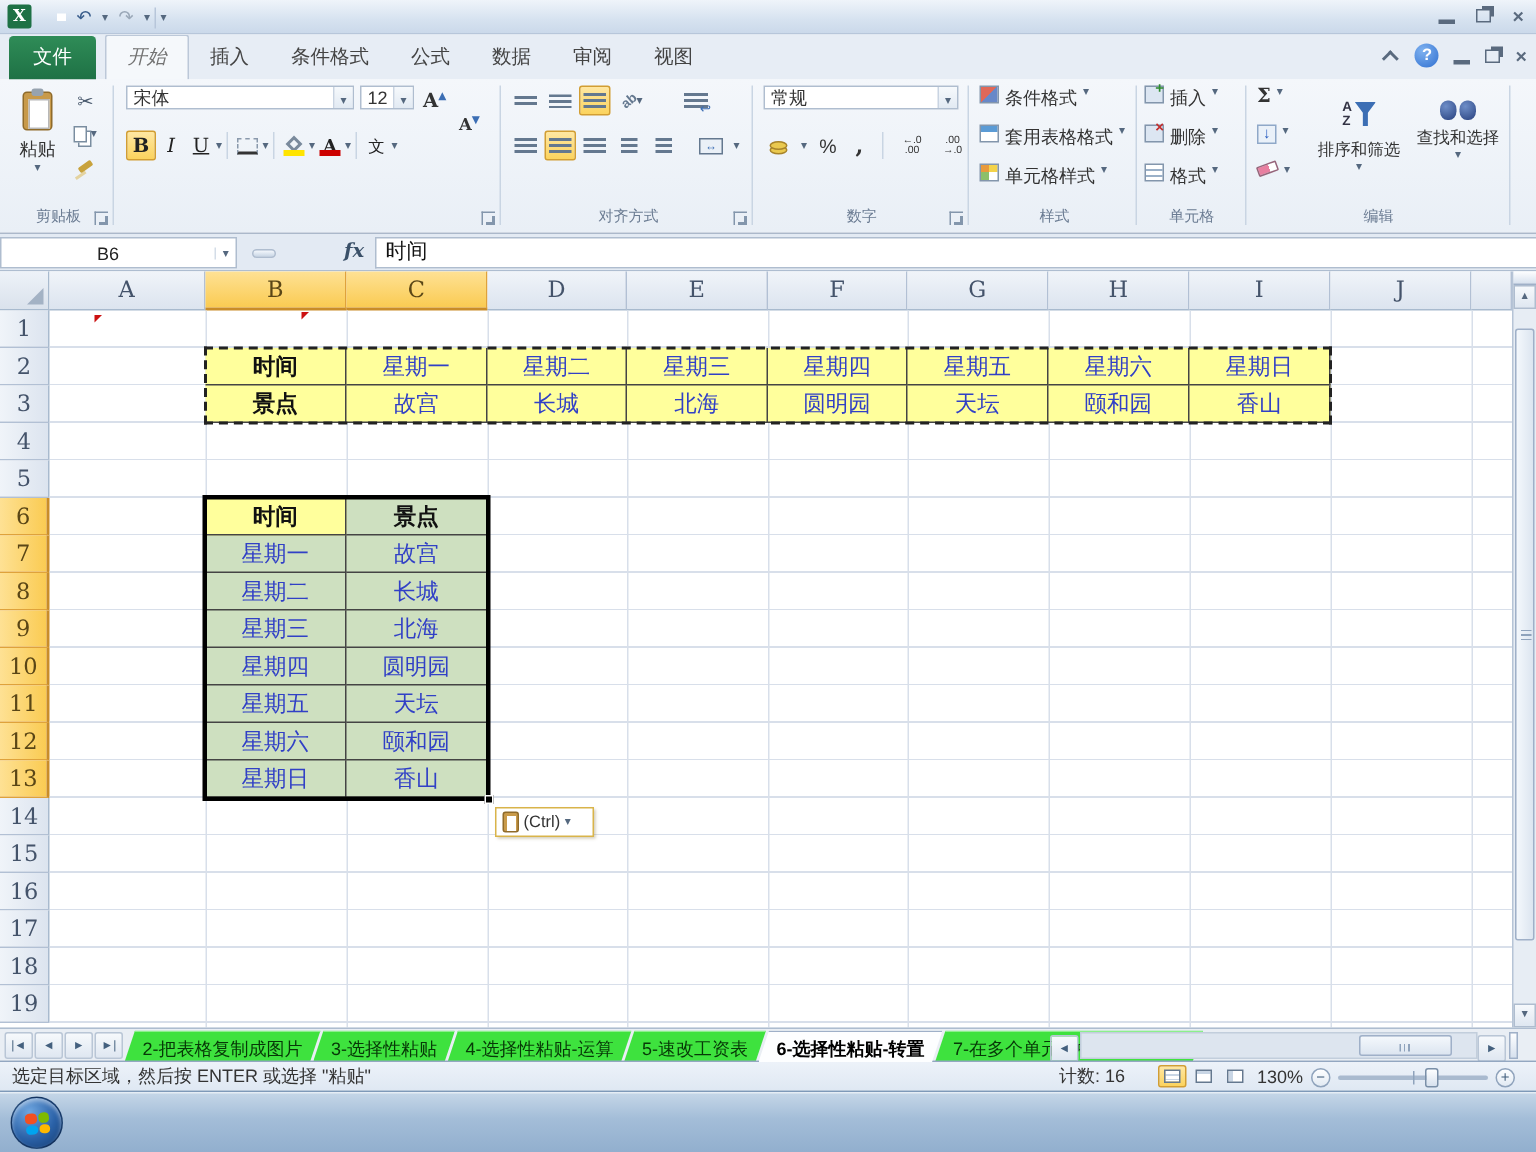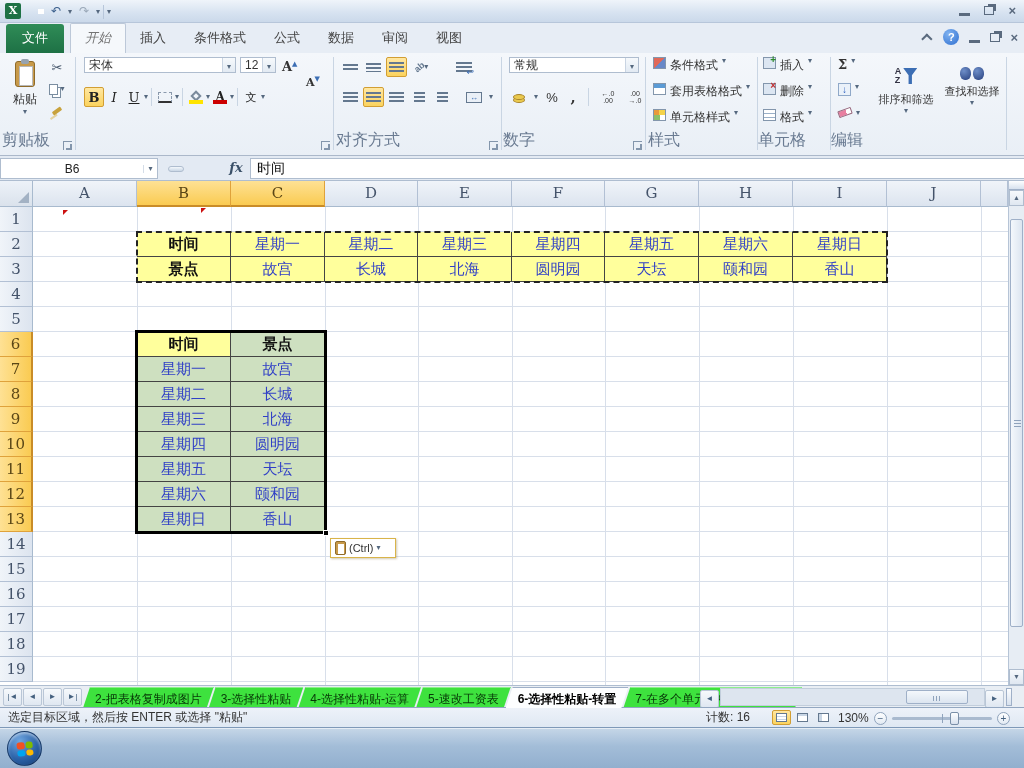--- a/index.html
+++ b/index.html
@@ -34,21 +34,21 @@
   #tabrow-right { position:absolute; right:6px; top:6px; display:flex; gap:10px; align-items:center; }
   .chev-up { width:8px; height:8px; border-top:2px solid #5A6A7E; border-left:2px solid #5A6A7E; transform:rotate(45deg) translateY(3px); }
   .helpdot { width:16px; height:16px; border-radius:50%; background:radial-gradient(circle at 35% 30%, #7FB2F0, #2F6FD0); color:#fff;
     font:bold 11px "Liberation Sans",sans-serif; text-align:center; line-height:16px; }
 
   
   #ribbon { position:absolute; left:0; top:53px; width:1024px; height:103px;
     background:linear-gradient(#F4F7FB,#E9EFF6); border-bottom:1px solid #ABB8CA; }
   .grp { position:absolute; top:0; height:101px; }
   .grp:after { content:""; position:absolute; right:0; top:4px; bottom:4px; width:1px; background:#C9D5E3; }
-  .glabel { position:absolute; bottom:3px; left:0; right:0; text-align:left; font-size:16px; color:#6A7B92; }
+  .glabel { position:absolute; bottom:3px; left:0; right:0; text-align:center; font-size:10px; color:#6A7B92; }
   .dlaunch { position:absolute; bottom:4px; right:4px; width:9px; height:9px; border-left:1px solid #8396AC; border-top:1px solid #8396AC; }
   .dlaunch:after { content:""; position:absolute; right:0; bottom:0; width:4px; height:4px; border-right:2px solid #8396AC; border-bottom:2px solid #8396AC; }
   .dd { font-size:8px; color:#55687F; line-height:8px; }
   .btn { display:flex; align-items:center; justify-content:center; border:1px solid transparent; border-radius:2px; }
   .btn.on { background:linear-gradient(#FFE7A2,#FBD35E); border-color:#D29E33; }
   .combo { background:#fff; border:1px solid #AFBDCF; height:16px; display:flex; align-items:center; font-size:12px; }
   .combo .val { flex:1; padding-left:4px; white-space:nowrap; overflow:hidden; }
   .combo .dd { width:13px; text-align:center; border-left:1px solid #C9D4E2; align-self:stretch; line-height:18px; background:linear-gradient(#F6F9FC,#E2EAF3); }
 
   

